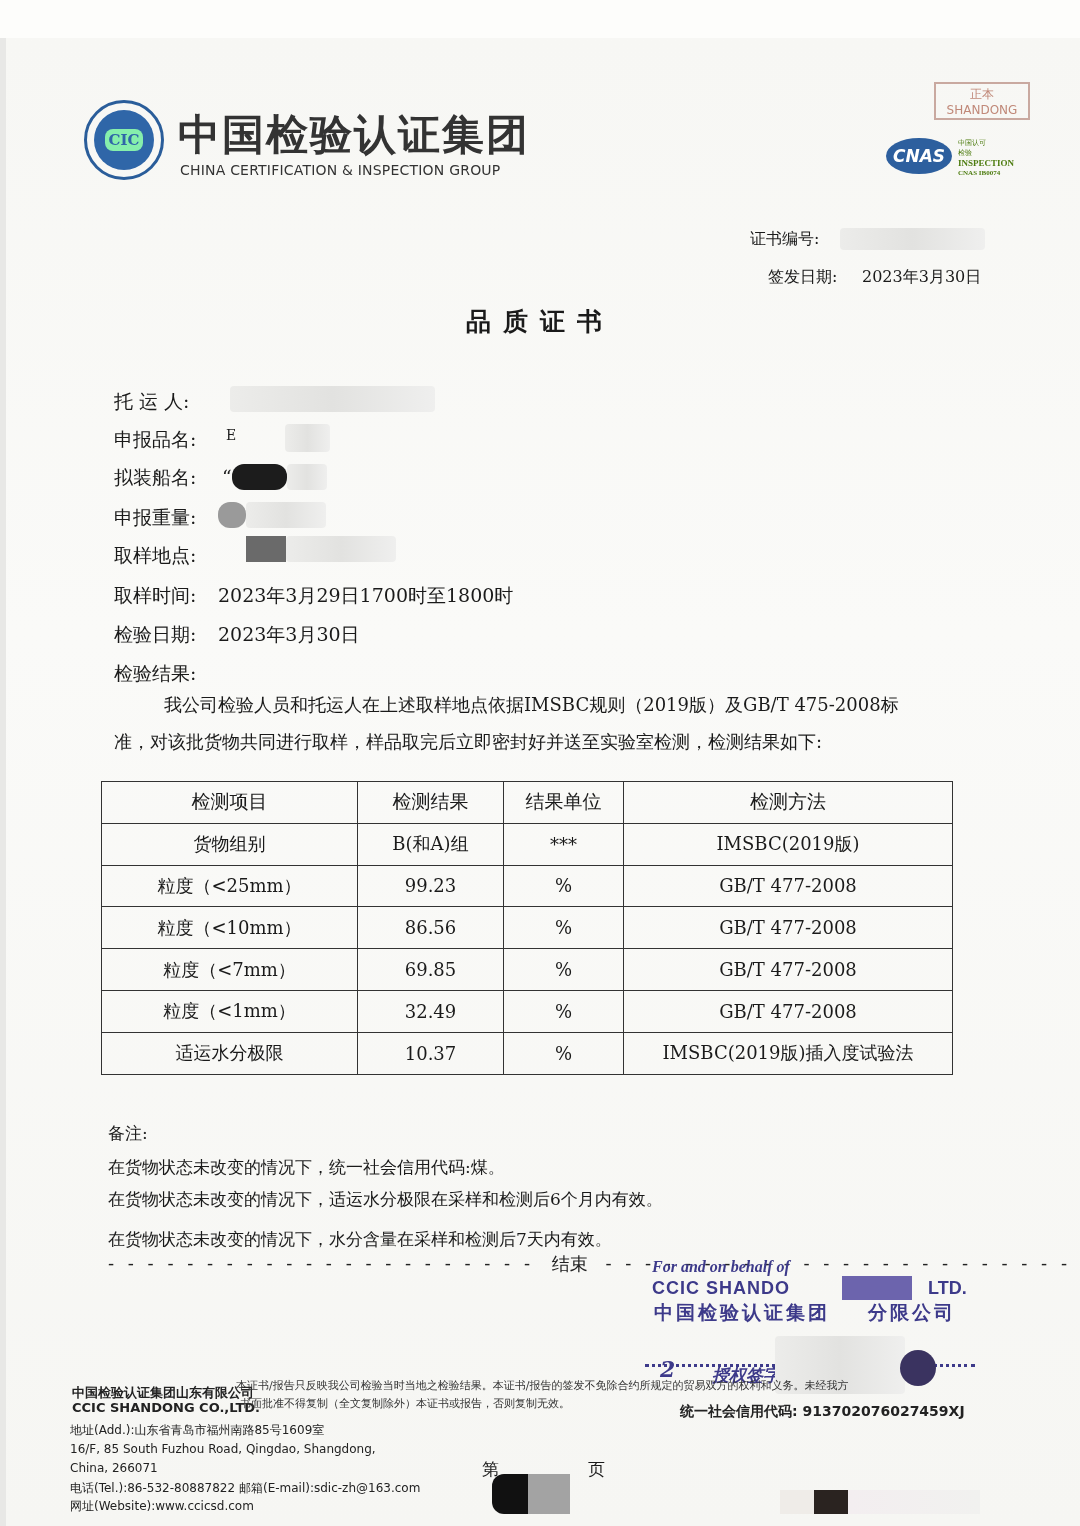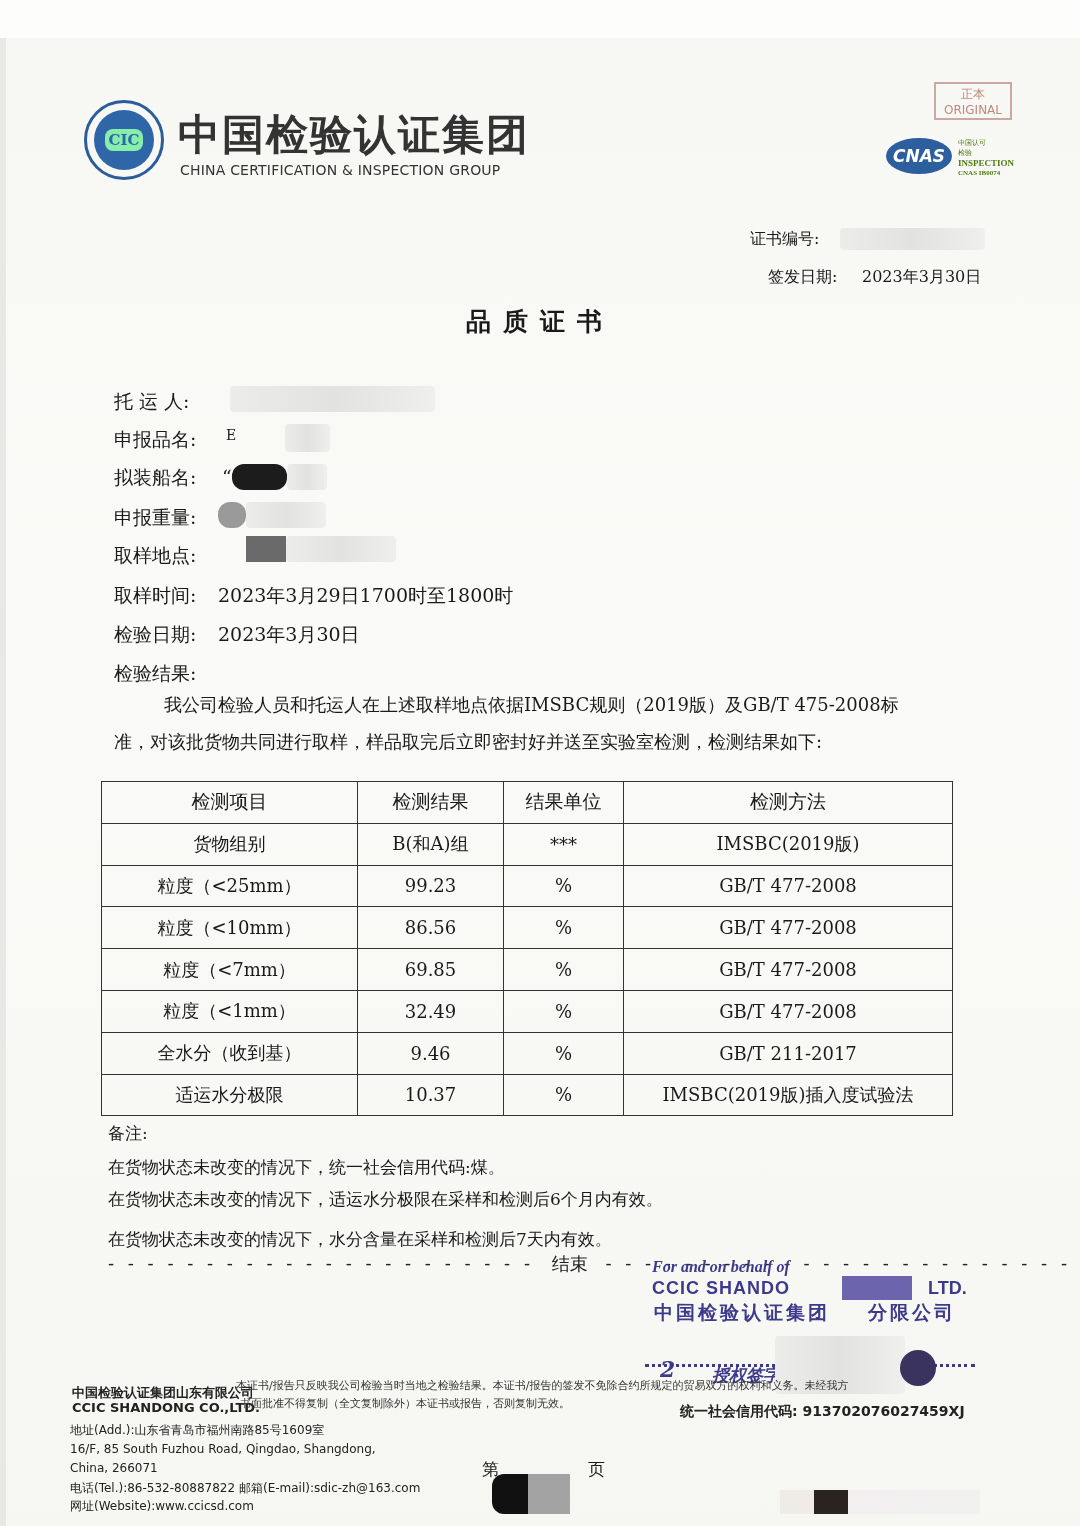--- a/index.html
+++ b/index.html
@@ -14,21 +14,21 @@
   .logo-circle { left: 84px; top: 100px; width: 80px; height: 80px; border-radius: 50%;
                  border: 3px solid #2a5d9a; display:flex; align-items:center; justify-content:center; }
   .logo-inner { width: 60px; height: 60px; border-radius: 50%; background: #2f66a8;
                 display:flex; align-items:center; justify-content:center; }
   .logo-inner span { background:#86efac; color:#2f66a8; font-family:"DejaVu Serif",serif; font-weight:bold; font-size:15px;
                      padding:2px 4px; border-radius:8px; }
   .brand-cn { left: 178px; top: 107px; font-family: "DejaVu Sans", sans-serif; font-weight: bold; font-size: 42px;
               color: #333; letter-spacing: 2px; }
   .brand-en { left: 180px; top: 162px; font-family: "DejaVu Sans", sans-serif; font-size: 14px; color: #333; letter-spacing: 0.2px; }
 
-  .original-stamp { left: 934px; top: 82px; width: 78px; height: 38px; border: 2px solid #c9a9a0;
+  .original-stamp { left: 934px; top: 82px; width: 96px; height: 38px; border: 2px solid #c9a9a0;
                     color: #c08878; text-align:center; font-family:"DejaVu Sans",sans-serif; font-size: 12px; line-height: 16px; padding-top: 2px; }
   .cnas-logo { left: 886px; top: 138px; width: 66px; height: 36px; border-radius: 50%;
                background: #2d5f9e; display:flex; align-items:center; justify-content:center; }
   .cnas-logo span { color:#fff; font-family:"DejaVu Sans",sans-serif; font-weight:bold; font-style:italic; font-size:17px; }
   .cnas-text { left: 958px; top: 138px; font-family:Liberation Serif, serif; color:#4d7c0f; line-height: 10px; }
   .cnas-text .s1 { font-size: 7px; }
   .cnas-text .s2 { font-size: 9px; font-weight: bold; }
 
   .meta-row { font-size: 16px; }
   .redact-light { background: linear-gradient(90deg, #ececea, #e2e2e0, #efefee); border-radius: 4px; }
@@ -70,21 +70,21 @@
 <div class="abs logo-circle">
   <div class="logo-inner">
       <span>CIC</span>
     </div>
 </div>
 <div class="abs brand-cn">中国检验认证集团</div>
 <div class="abs brand-en">CHINA CERTIFICATION &amp; INSPECTION GROUP</div>
 
 <div class="abs original-stamp">
   <div>正本</div>
-  <div>ORIGINAL</div>
+  <div>SHANDONG</div>
 </div>
 <div class="abs cnas-logo">
     <span>CNAS</span>
   </div>
 <div class="abs cnas-text">
   <div class="s1">中国认可</div>
   <div class="s1">检验</div>
   <div class="s2">INSPECTION</div>
   <div class="s1" style="font-weight:bold">CNAS IB0074</div>
 </div>
@@ -161,26 +161,20 @@
       <td>粒度（&lt;7mm）</td>
       <td>69.85</td>
       <td>%</td>
       <td>GB/T 477-2008</td>
     </tr>
     <tr>
       <td>粒度（&lt;1mm）</td>
       <td>32.49</td>
       <td>%</td>
       <td>GB/T 477-2008</td>
-    </tr>
-    <tr>
-      <td>全水分（收到基）</td>
-      <td>9.46</td>
-      <td>%</td>
-      <td>GB/T 211-2017</td>
     </tr>
     <tr>
       <td>适运水分极限</td>
       <td>10.37</td>
       <td>%</td>
       <td>IMSBC(2019版)插入度试验法</td>
     </tr>
   </tbody>
 </table>
 

